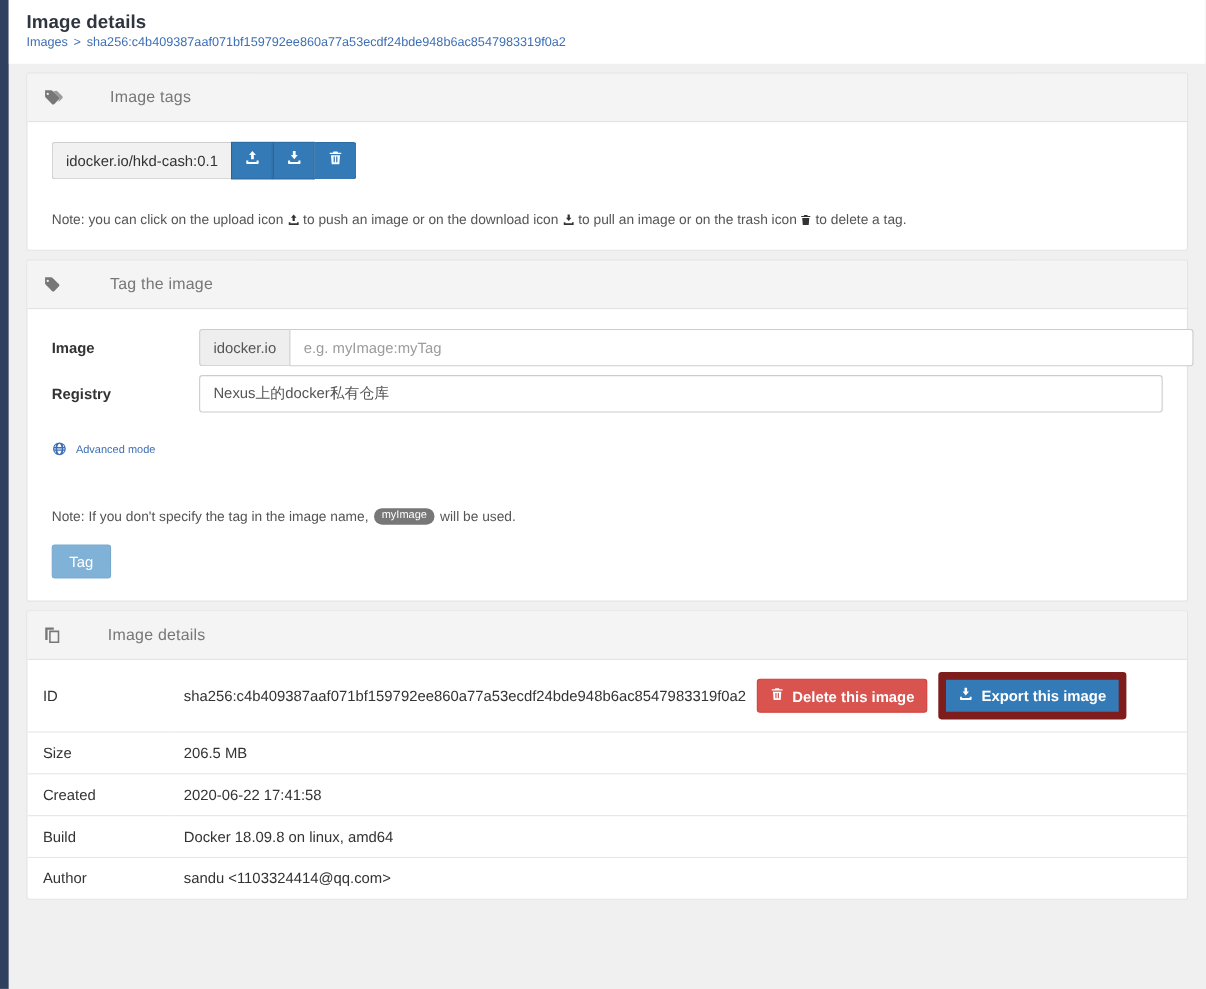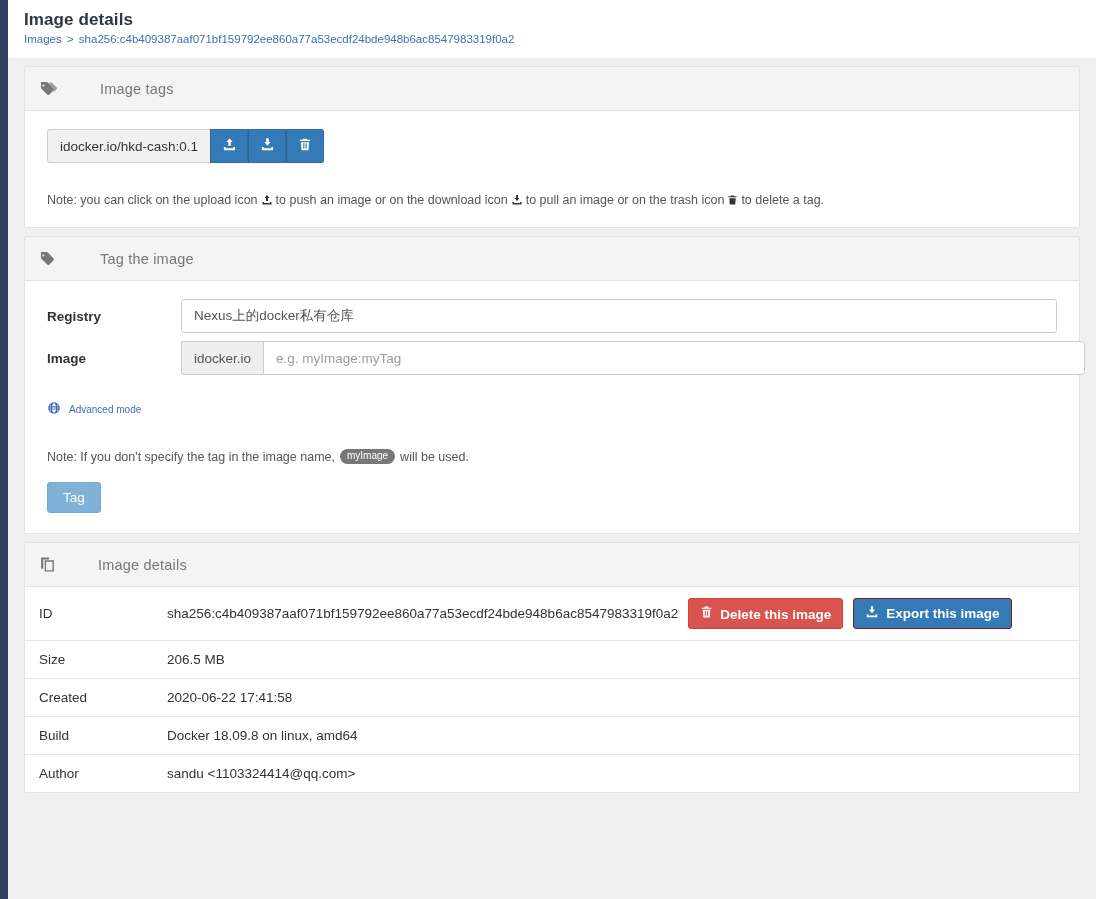--- a/index.html
+++ b/index.html
@@ -171,21 +171,21 @@
     font-size: 10px;
     color: #3e6fb5;
     cursor: pointer;
     text-align: center;
   }
   .adv-mode svg { fill: #3e6fb5; }
 
   .note2 {
     font-size: 12.5px;
     color: #555;
-    margin-top: 32px;
+    margin-top: 44px;
     display: flex;
     align-items: center;
   }
   .badge-latest {
     display: inline-block;
     background: #777;
     color: #fff;
     border-radius: 9px;
     font-size: 10px;
     padding: 2px 7px 3px 7px;
@@ -233,21 +233,21 @@
     padding: 6px 11px;
     display: inline-flex;
     align-items: flex-end;
     gap: 7px;
     cursor: pointer;
     white-space: nowrap;
     font-family: "Liberation Sans", sans-serif;
   }
   .btn-primary {
     background: #337ab7;
-    border: 1px solid #7f1d1d;
+    border: 7px solid #7f1d1d;
     border-radius: 3px;
     color: #fff;
     font-size: 13.5px;
     font-weight: bold;
     padding: 6px 11px;
     display: inline-flex;
     align-items: center;
     gap: 7px;
     cursor: pointer;
     white-space: nowrap;
@@ -344,30 +344,30 @@
         <span class="ph-icon">
           <svg width="19" height="19" viewBox="0 0 24 24">
               <path fill="#777" d="M2.5 4.2v6.6c0 .5.2 1 .6 1.4l7.6 7.6c.6.6 1.6.6 2.2 0l5.6-5.6c.6-.6.6-1.6 0-2.2L10.9 4.4c-.4-.4-.9-.6-1.4-.6H3.2c-.4 0-.7.2-.7.4zm3.1 2.6a1.3 1.3 0 1 1 0 2.6 1.3 1.3 0 0 1 0-2.6z"></path>
             </svg>
         </span>
         <span class="ph-title">Tag the image</span>
       </div>
       <div class="panel-body">
 
         <div class="form-row">
-          <div class="form-label">Registry</div>
-          <div class="form-control">Nexus上的docker私有仓库</div>
-        </div>
-
-        <div class="form-row">
           <div class="form-label">Image</div>
           <div class="input-group">
             <div class="input-addon">idocker.io</div>
             <div class="form-control placeholder">e.g. myImage:myTag</div>
           </div>
+        </div>
+
+        <div class="form-row">
+          <div class="form-label">Registry</div>
+          <div class="form-control">Nexus上的docker私有仓库</div>
         </div>
 
 
         <div class="adv-mode">
           <span>
             <svg width="14" height="14" viewBox="0 0 24 24">
                 <path d="M12 2a10 10 0 1 0 0 20 10 10 0 0 0 0-20zm0 2c1.3 0 2.6 2.2 3.2 5H8.8C9.4 6.2 10.7 4 12 4zM6.9 5.4C6.5 6.4 6.2 7.6 6 9H4.3a8 8 0 0 1 2.6-3.6zM4.3 15H6c.2 1.4.5 2.6.9 3.6A8 8 0 0 1 4.3 15zM6 11h-1.8a8 8 0 0 1 0-.4L4.1 11H6zm-1.8 0h1.9c0 .3 0 .7 0 1s0 .7 0 1H4.2a8 8 0 0 1 0-2zM8.5 13h7c0 .3 0 .7-.1 1H8.6c0-.3-.1-.7-.1-1zm-.1-2h7.2c.1.3.1.7.1 1H8.3c0-.3 0-.7.1-1zM12 20c-1.3 0-2.6-2.2-3.2-5h6.4c-.6 2.8-1.9 5-3.2 5zm5.1-1.4c.4-1 .7-2.2.9-3.6h1.7a8 8 0 0 1-2.6 3.6zM18 13c0-.3 0-.7 0-1s0-.7 0-1h1.8a8 8 0 0 1 0 2H18zm0-4c-.2-1.4-.5-2.6-.9-3.6A8 8 0 0 1 19.7 9H18z"></path>
               </svg>
           </span>
           <span>Advanced mode</span>

